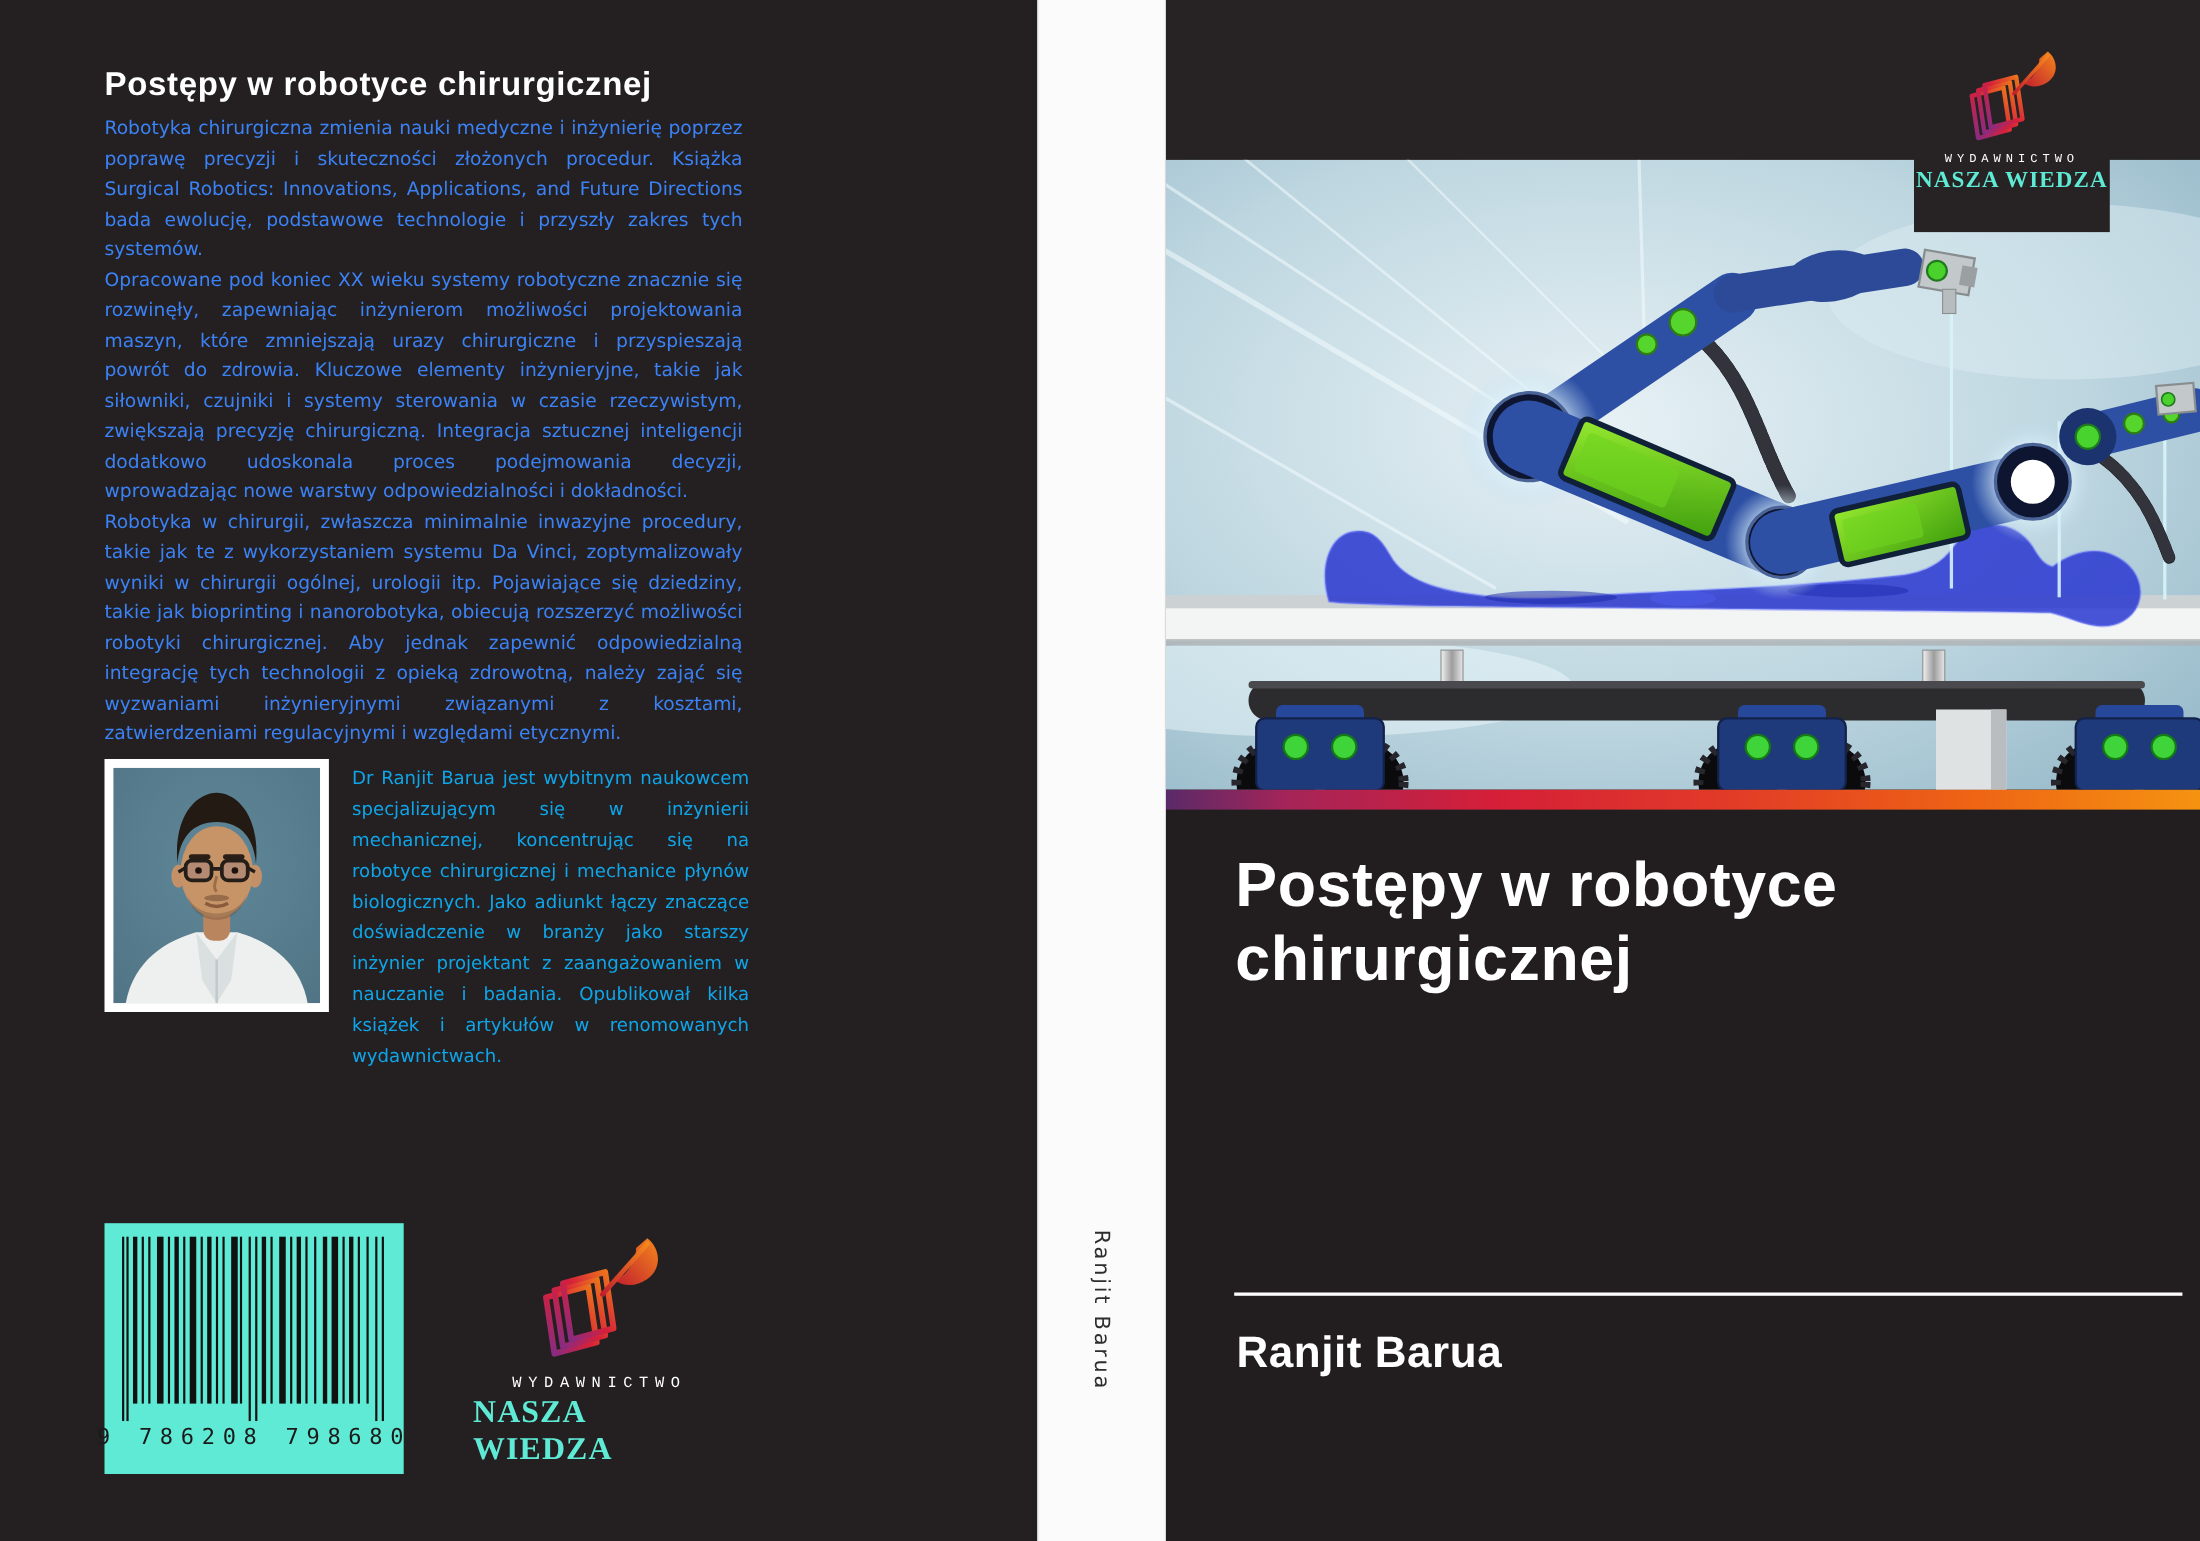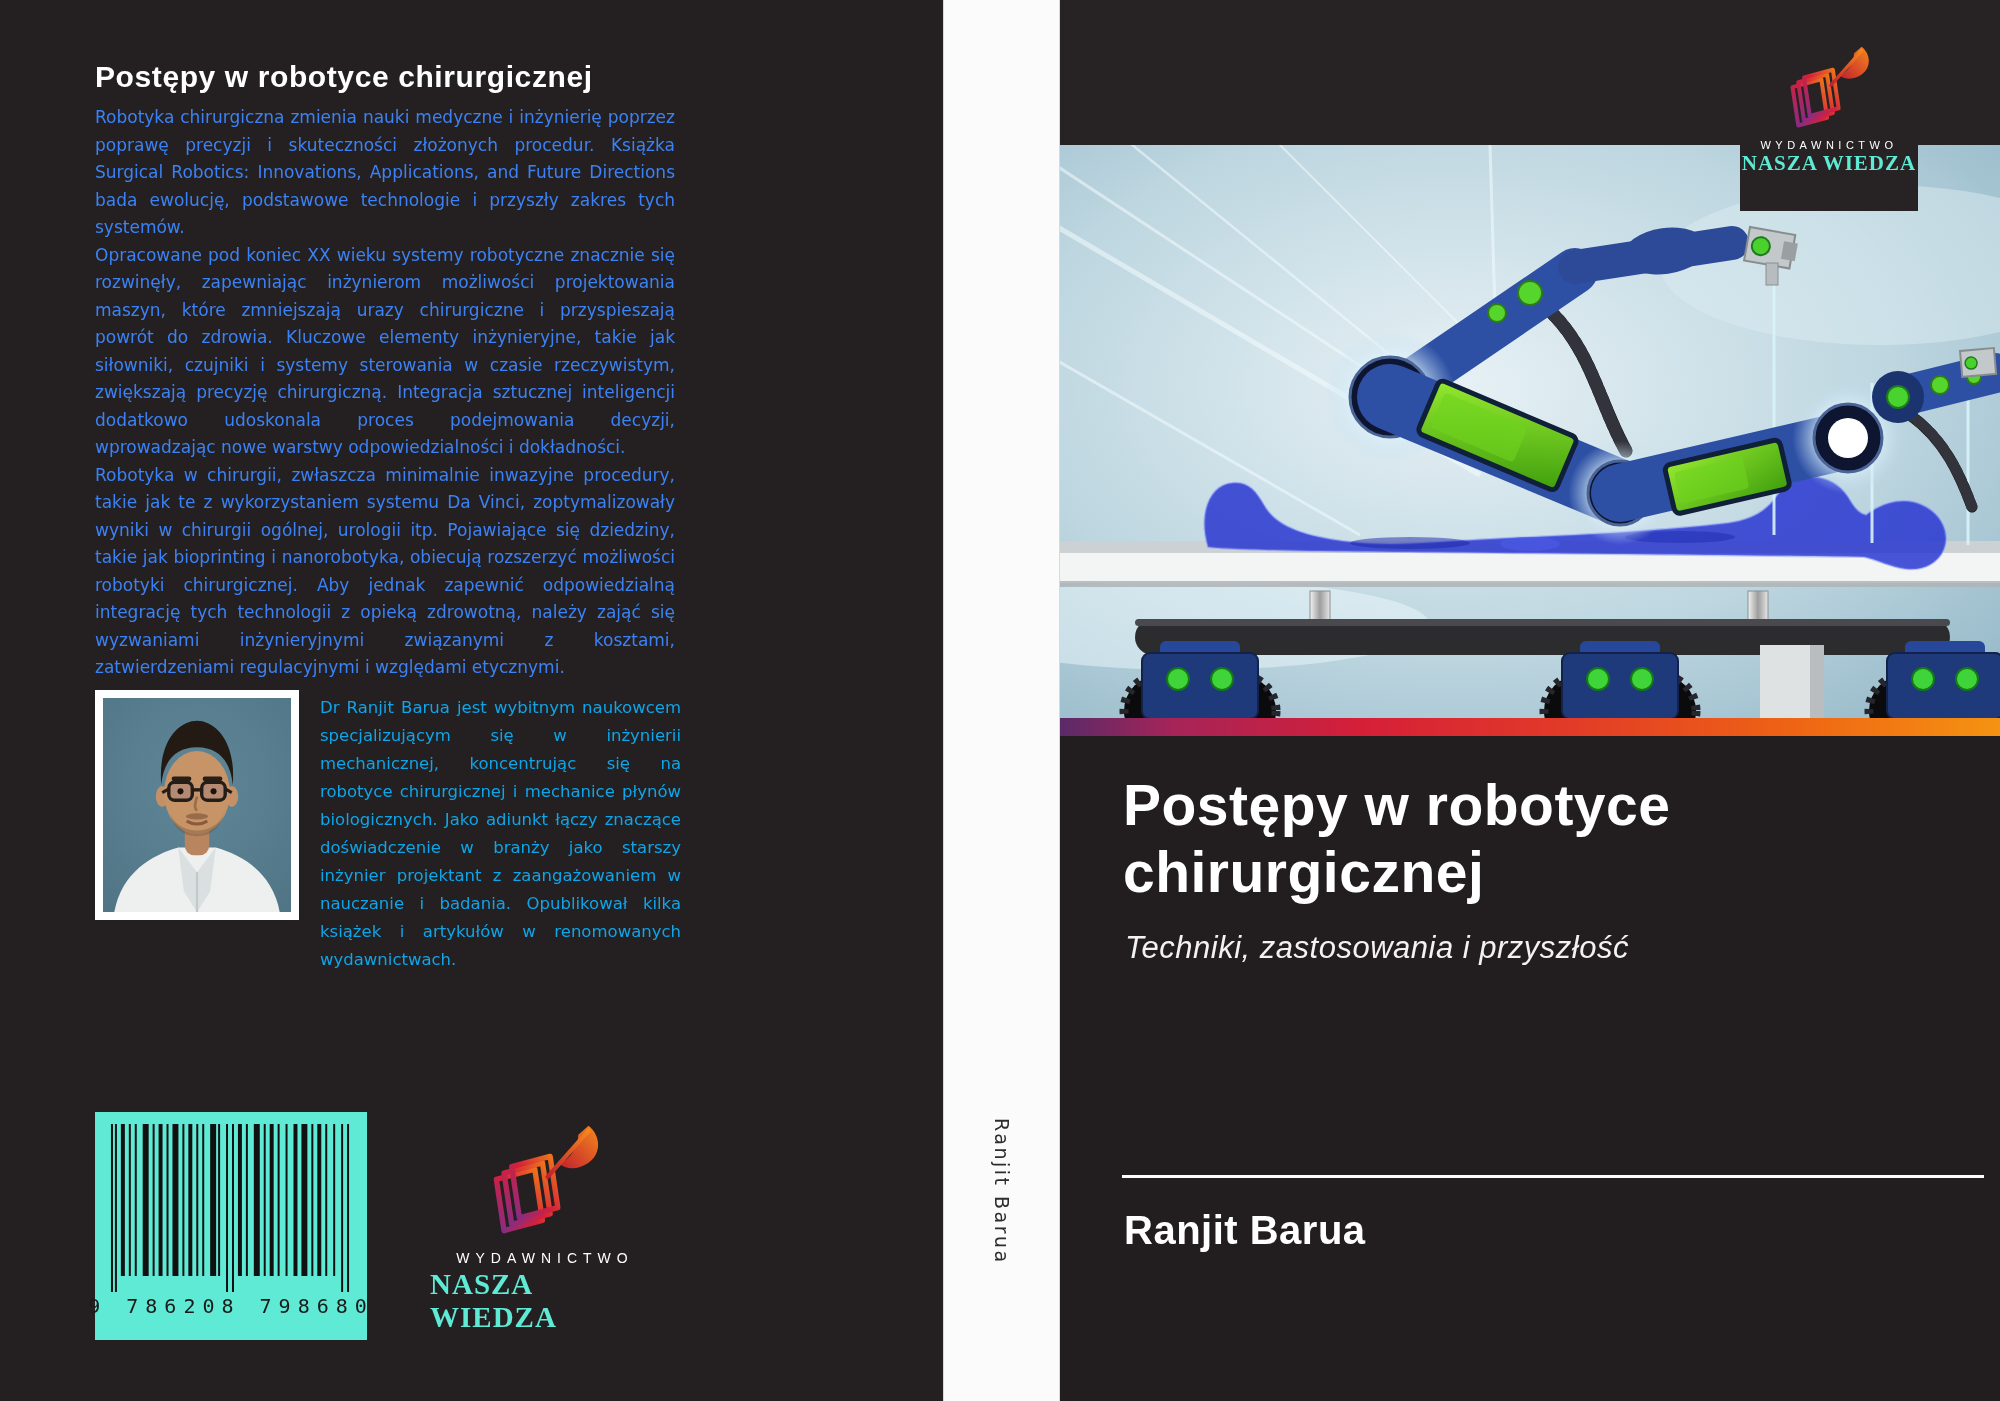--- a/index.html
+++ b/index.html
@@ -24,21 +24,21 @@
 
   .barcode-box { position:absolute; left:95px; top:1112px; width:272px; height:228px;
     background:#5eead4; display:flex; flex-direction:column; align-items:center; padding:12px 12px 6px; }
   .barcode-box svg { width:248px; height:168px; display:block; }
   .barcode-digits { margin-top:2px; font-family:"DejaVu Sans Mono", monospace;
     font-size:20px; letter-spacing:7px; color:#1a1a1a; white-space:nowrap; }
 
   .publisher-back { position:absolute; left:430px; top:1118px; width:230px;
     display:flex; flex-direction:column; align-items:center; }
   .publisher-back .logo-icon { width:128px; height:128px; }
-  .pub-line1 { font-family:Liberation Sans, sans-serif; font-size:14px; letter-spacing:6px;
+  .pub-line1 { font-family:Liberation Mono, monospace; font-size:14px; letter-spacing:6px;
     color:#fff; margin-top:4px; }
   .pub-line2 { font-family:"Liberation Serif", serif; font-weight:bold; font-size:29px;
     letter-spacing:1px; color:#5eead4; margin-top:2px; }
 
   
   .spine { position:absolute; left:943px; top:0; width:117px; height:1401px; background:#fbfbfb;
     border-left:1px solid #d9d9d9; border-right:1px solid #d9d9d9; }
   .spine-text { position:absolute; left:50%; transform:translateX(-50%); top:1118px;
     writing-mode:vertical-rl; font-size:19px; letter-spacing:2.5px; color:#2d2d2d;
     font-family:"DejaVu Sans", sans-serif; }
@@ -380,18 +380,17 @@
             <circle cx="-22" cy="534" r="11" fill="#3ed43a" stroke="#157a15" stroke-width="2"></circle>
             <circle cx="22" cy="534" r="11" fill="#3ed43a" stroke="#157a15" stroke-width="2"></circle>
           </g>
         </g>
       </svg>
     </div>
 
     <div class="gradient-bar"></div>
 
     <h2 class="front-title">Postępy w robotyce chirurgicznej</h2>
-    <p class="front-subtitle">Techniki, zastosowania i przyszłość</p>
     <div class="front-rule"></div>
     <div class="front-author">Ranjit Barua</div>
   </section>
 
 </div>
 
 </body></html>

